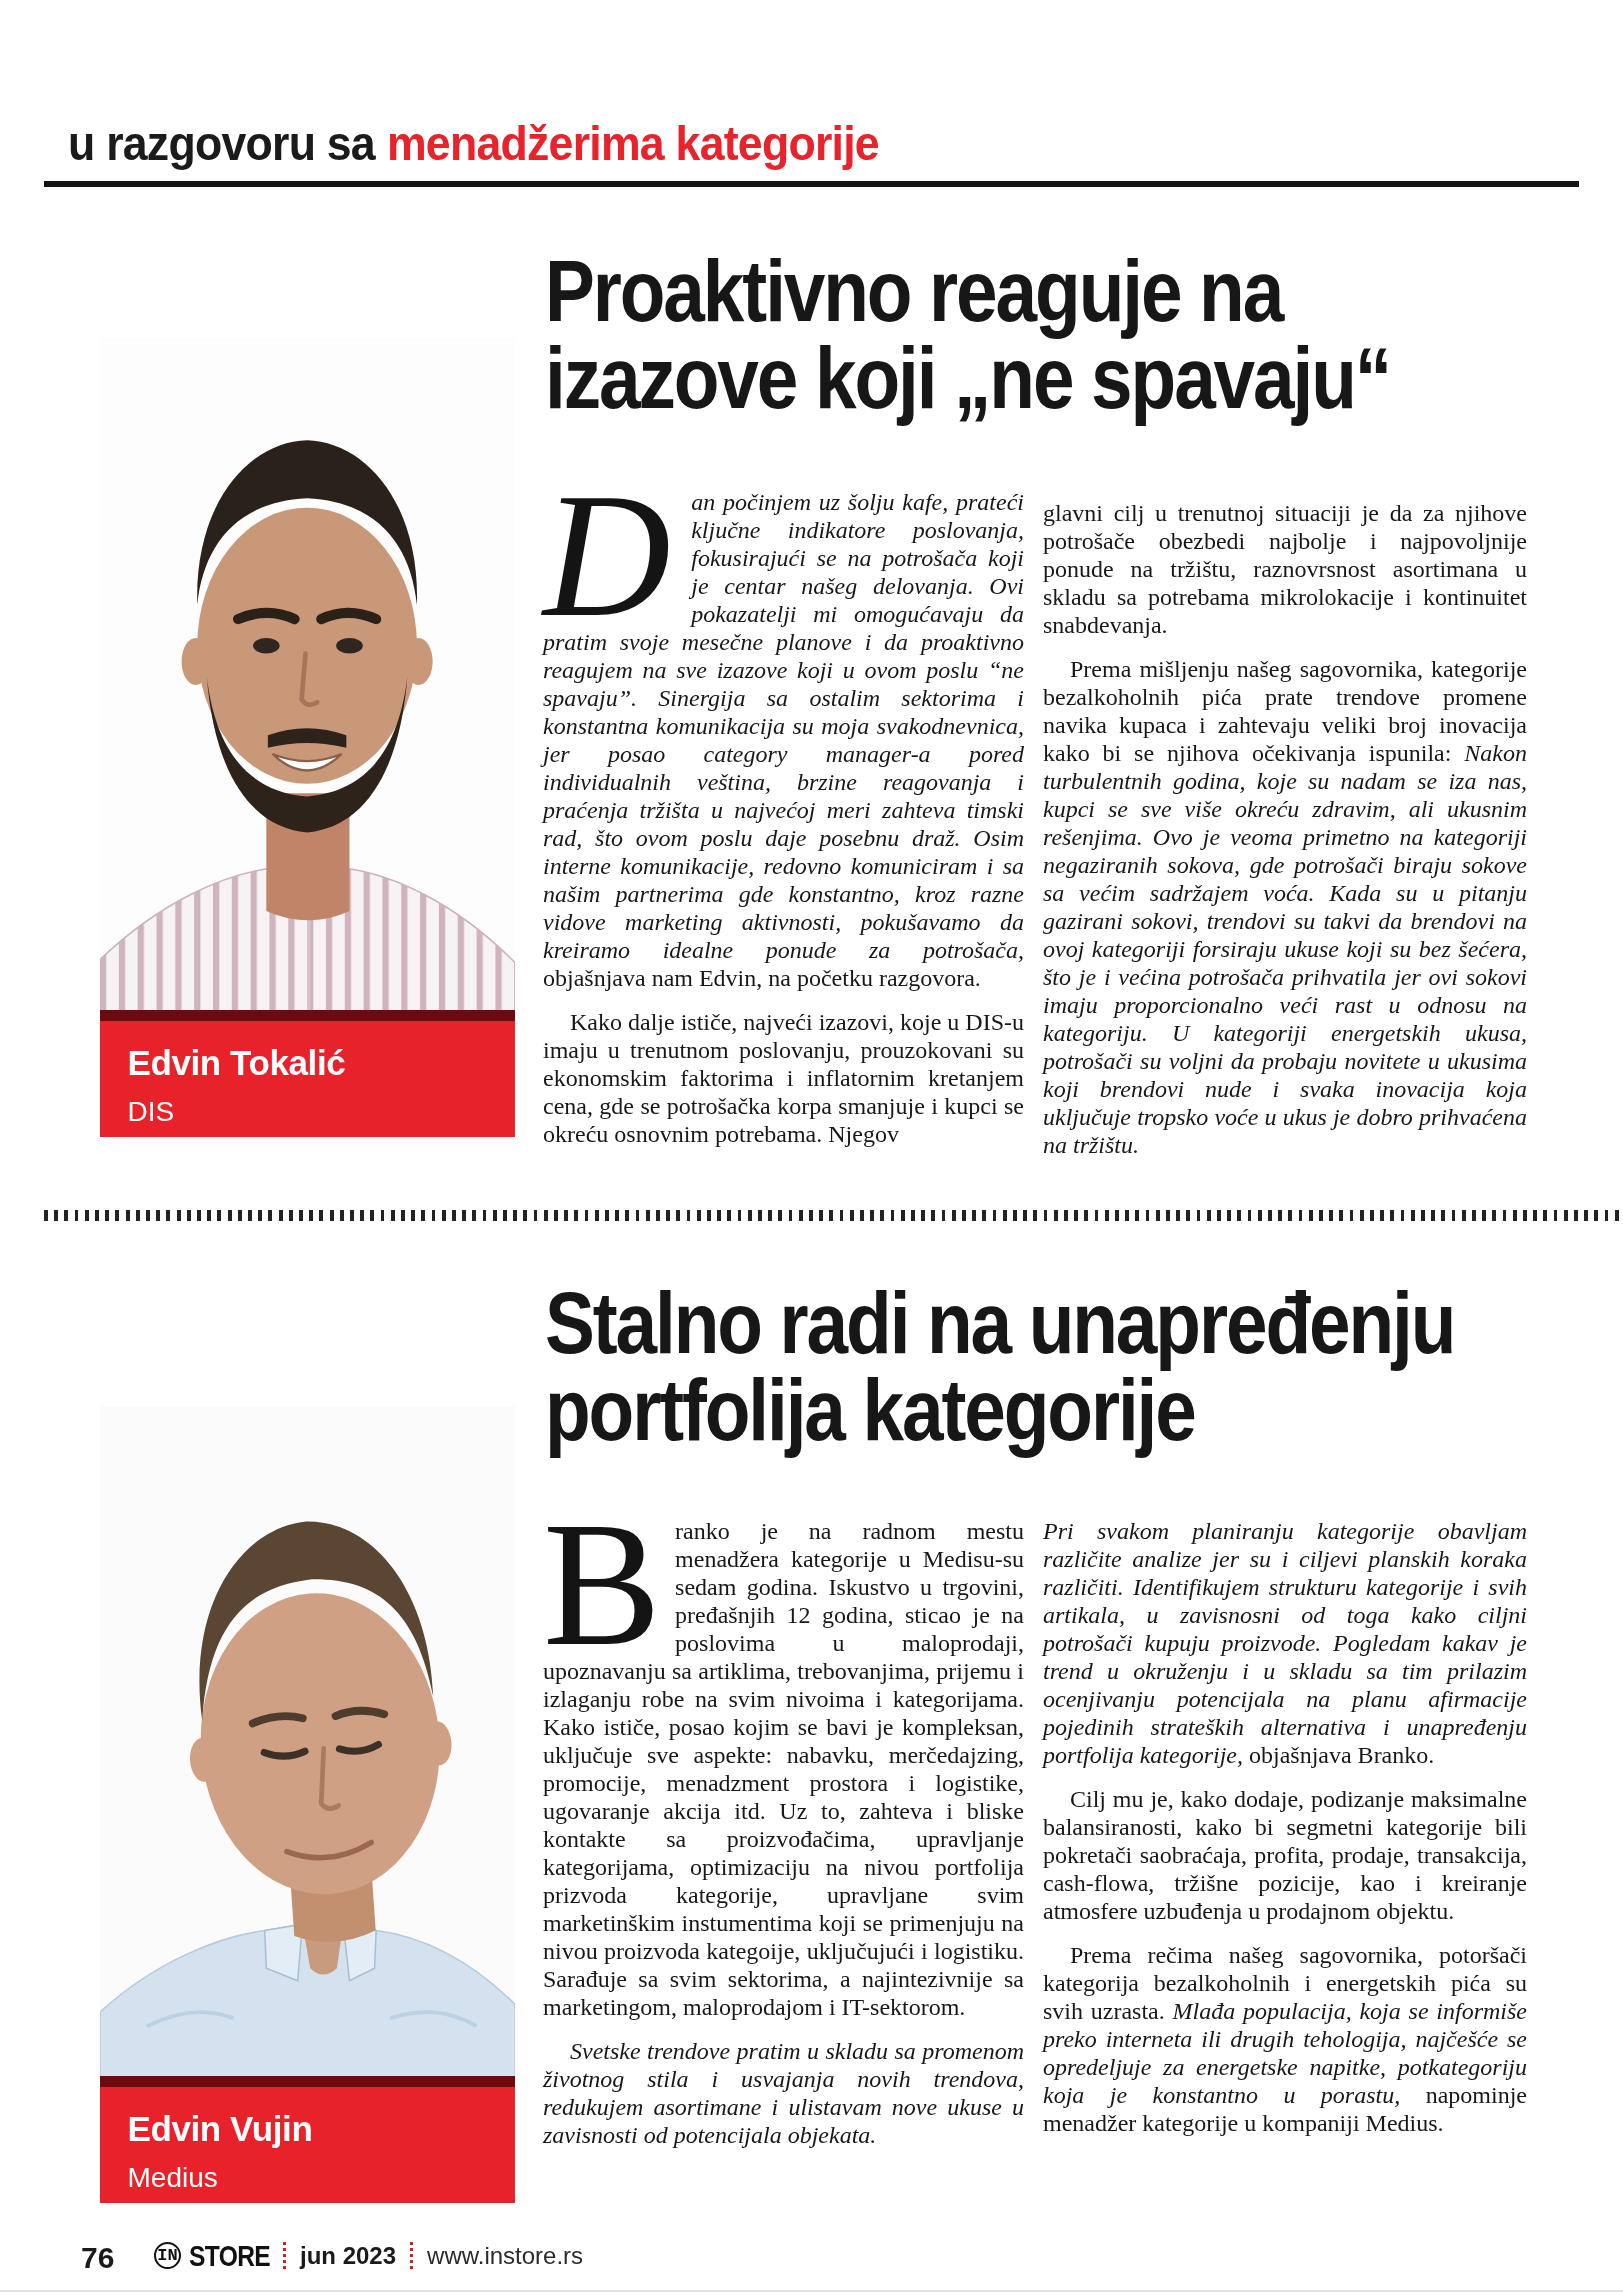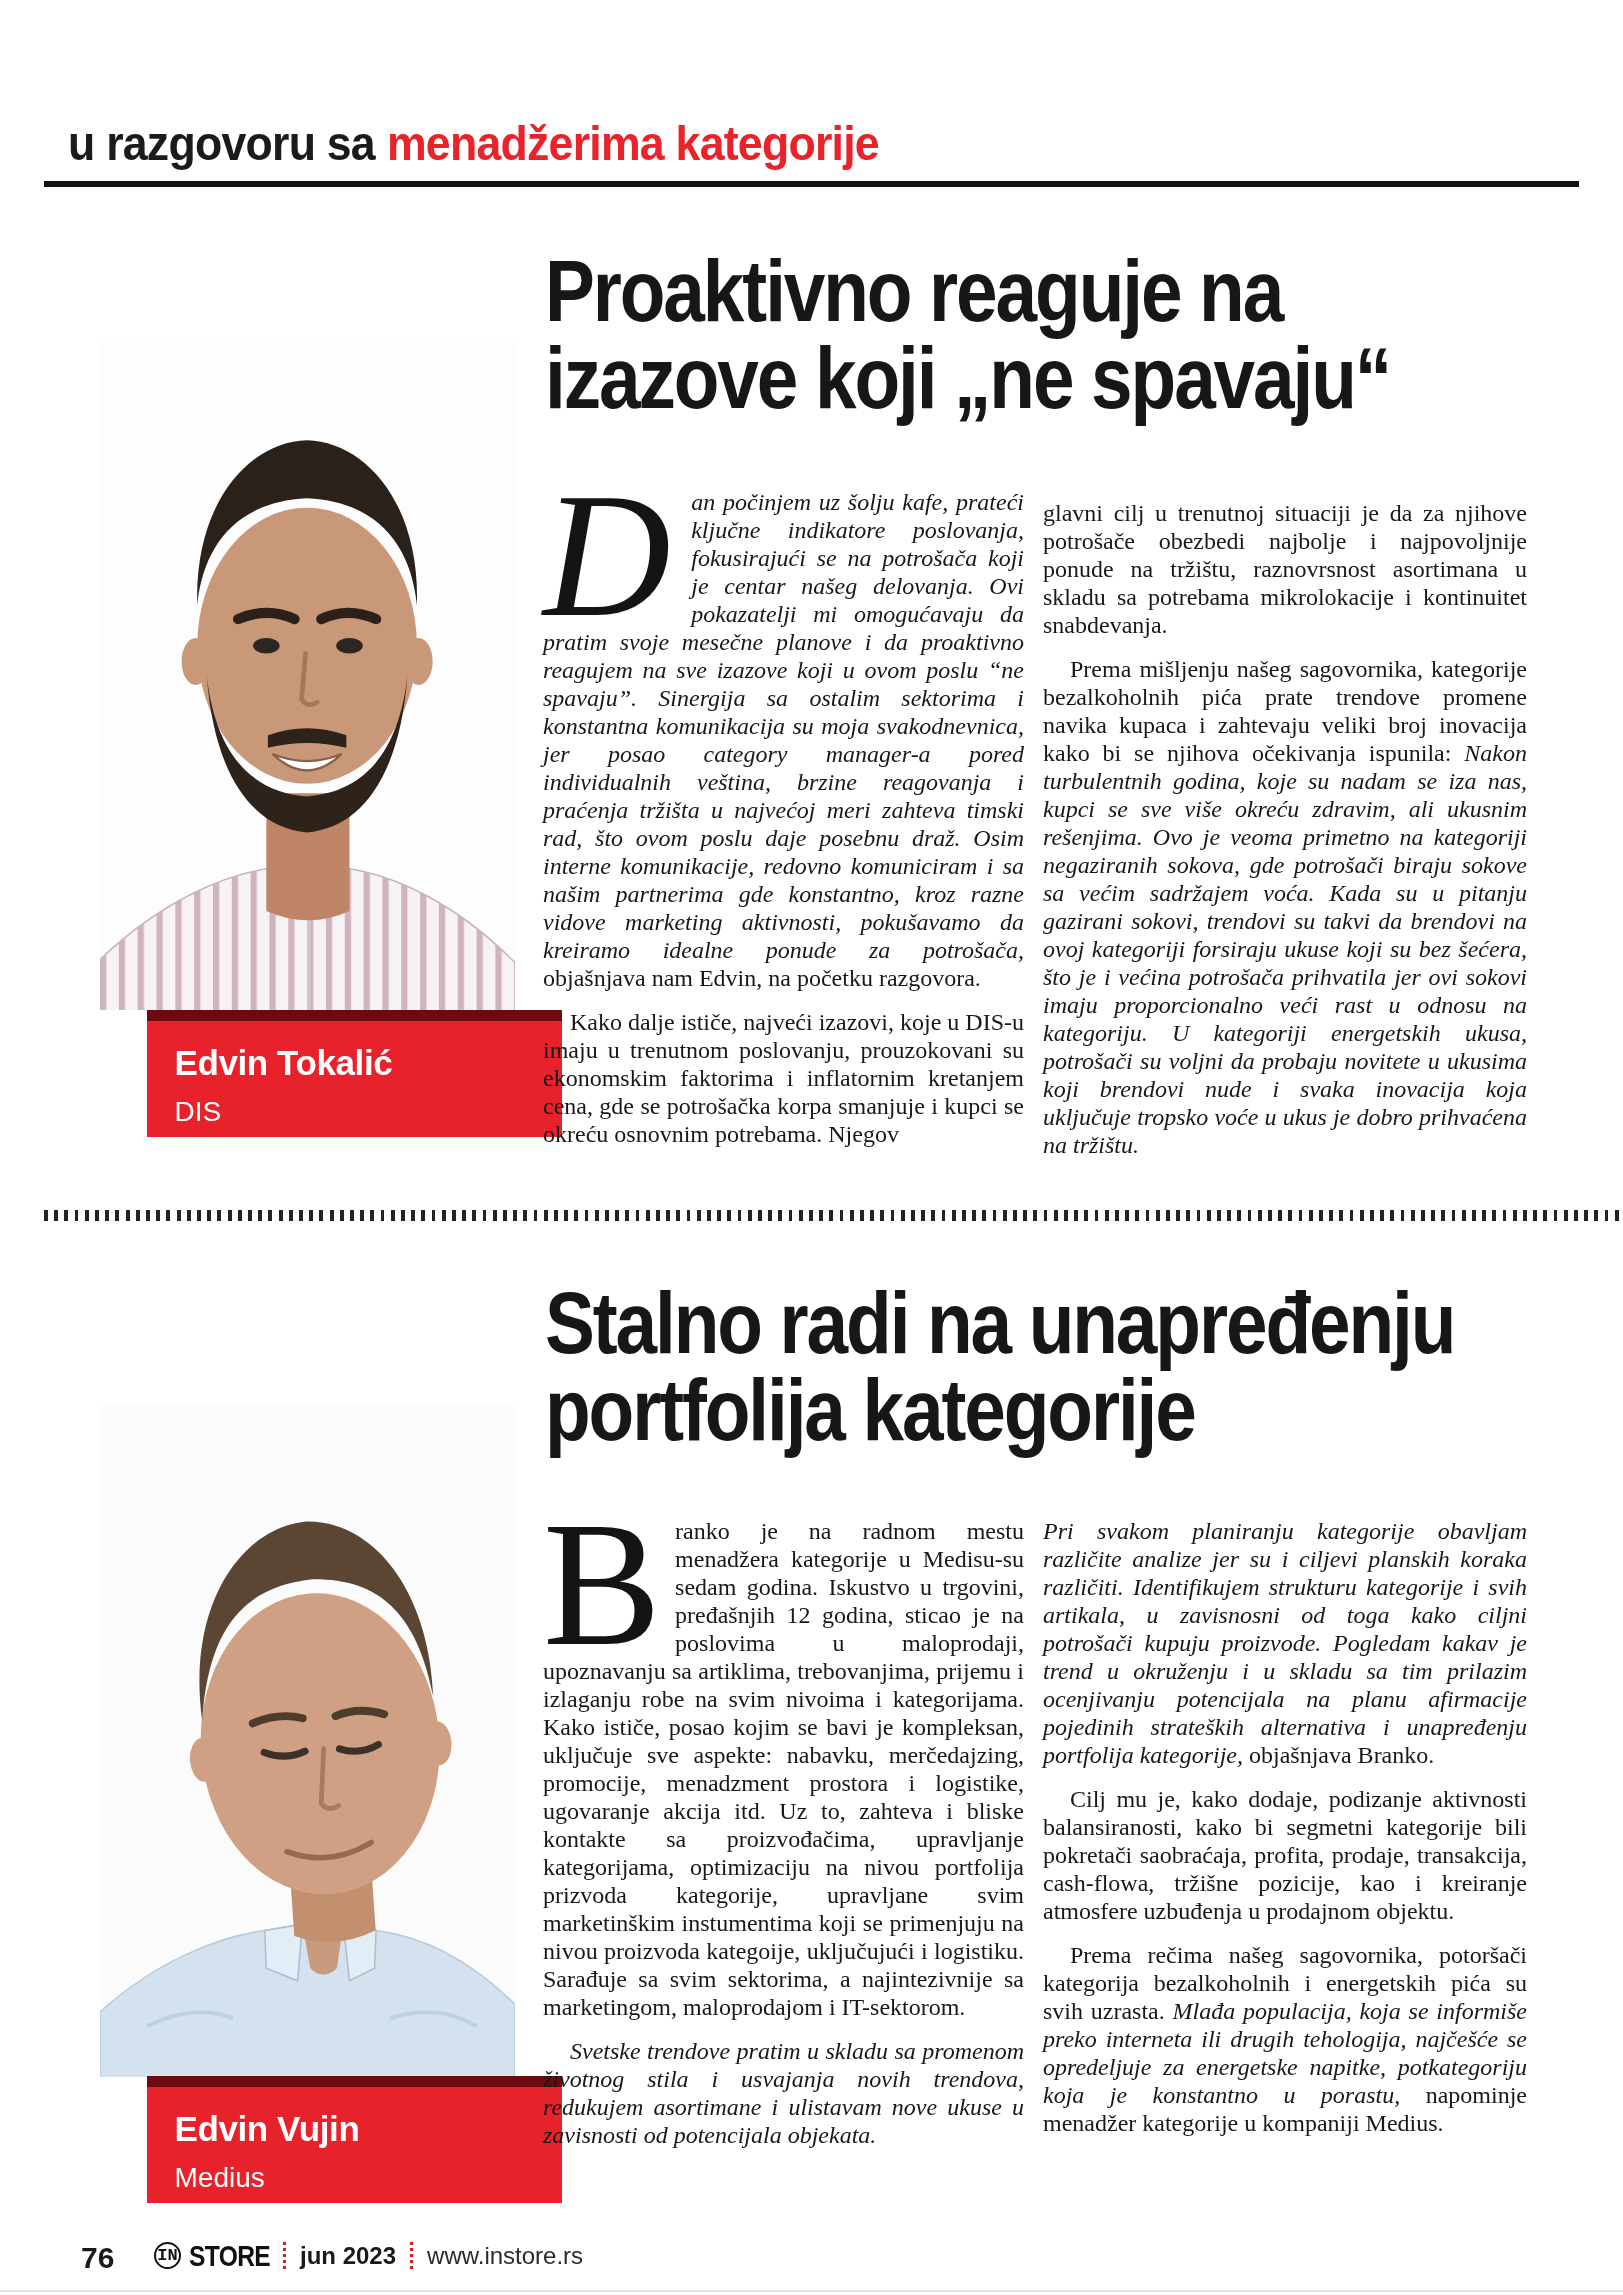--- a/index.html
+++ b/index.html
@@ -19,21 +19,21 @@
             transform:scale(.88,1.03);transform-origin:left top;white-space:nowrap;}
   .hl1{top:248px;}
   .hl2{top:1280px;}
 
   
   .photo{position:absolute;left:100px;width:415px;overflow:hidden;background:#fcfcfc;}
   .photo1{top:338px;height:672px;}
   .photo2{top:1406px;height:671px;}
 
   
-  .cap{position:absolute;left:100px;width:415px;margin-left:47px;}
+  .cap{position:absolute;left:100px;width:415px;}
   .cap1{top:1010px;}
   .cap2{top:2076px;}
   .cap .strip{height:11px;background:#6d0a10;}
   .cap .band{height:116px;background:#e8222a;color:#ffffff;box-sizing:border-box;padding:22px 15.7px 0 27.5px;}
   .cap .nm{font-size:35px;font-weight:bold;letter-spacing:-0.4px;}
   .cap .co{font-size:28px;margin-top:12.6px;font-weight:normal;}
 
   
   .bodycol{position:absolute;font-family:"Liberation Serif",serif;font-size:24px;line-height:28px;
            text-align:justify;color:#181818;}
@@ -165,21 +165,21 @@
     </div>
   </div>
 
   <div class="bodycol a2c1">
     <p><span class="dropcap">B</span><span>ranko je na radnom mestu menadžera kategorije u Medisu-su sedam godina. Iskustvo u trgovini, pređašnjih 12 godina, sticao je na poslovima u maloprodaji, upoznavanju sa artiklima, trebovanjima, prijemu i izlaganju robe na svim nivoima i kategorijama. Kako ističe, posao kojim se bavi je kompleksan, uključuje sve aspekte: nabavku, merčedajzing, promocije, menadzment prostora i logistike, ugovaranje akcija itd. Uz to, zahteva i bliske kontakte sa proizvođačima, upravljanje kategorijama, optimizaciju na nivou portfolija prizvoda kategorije, upravljane svim marketinškim instumentima koji se primenjuju na nivou proizvoda kategoije, uključujući i logistiku. Sarađuje sa svim sektorima, a najintezivnije sa marketingom, maloprodajom i IT-sektorom.</span></p>
     <p><span class="it">Svetske trendove pratim u skladu sa promenom životnog stila i usvajanja novih trendova, redukujem asortimane i ulistavam nove ukuse u zavisnosti od potencijala objekata.</span></p>
   </div>
 
   <div class="bodycol a2c2">
     <p><span class="it">Pri svakom planiranju kategorije obavljam različite analize jer su i ciljevi planskih koraka različiti. Identifikujem strukturu kategorije i svih artikala, u zavisnosni od toga kako ciljni potrošači kupuju proizvode. Pogledam kakav je trend u okruženju i u skladu sa tim prilazim ocenjivanju potencijala na planu afirmacije pojedinih strateških alternativa i unapređenju portfolija kategorije,</span><span> objašnjava Branko.</span></p>
-    <p><span>Cilj mu je, kako dodaje, podizanje aktivnosti balansiranosti, kako bi segmetni kategorije bili pokretači saobraćaja, profita, prodaje, transakcija, cash-flowa, tržišne pozicije, kao i kreiranje atmosfere uzbuđenja u prodajnom objektu.</span></p>
+    <p><span>Cilj mu je, kako dodaje, podizanje maksimalne balansiranosti, kako bi segmetni kategorije bili pokretači saobraćaja, profita, prodaje, transakcija, cash-flowa, tržišne pozicije, kao i kreiranje atmosfere uzbuđenja u prodajnom objektu.</span></p>
     <p><span>Prema rečima našeg sagovornika, potoršači kategorija bezalkoholnih i energetskih pića su svih uzrasta. </span><span class="it">Mlađa populacija, koja se informiše preko interneta ili drugih tehologija, najčešće se opredeljuje za energetske napitke, potkategoriju koja je konstantno u porastu,</span><span> napominje menadžer kategorije u kompaniji Medius.</span></p>
   </div>
 
   <div class="pnum">76</div>
   <div class="flogo">
     <span class="incirc">IN</span>
     <span class="storewm">STORE</span>
     <span class="fsep fsep1"></span>
     <span class="fissue">jun 2023</span>
     <span class="fsep"></span>

